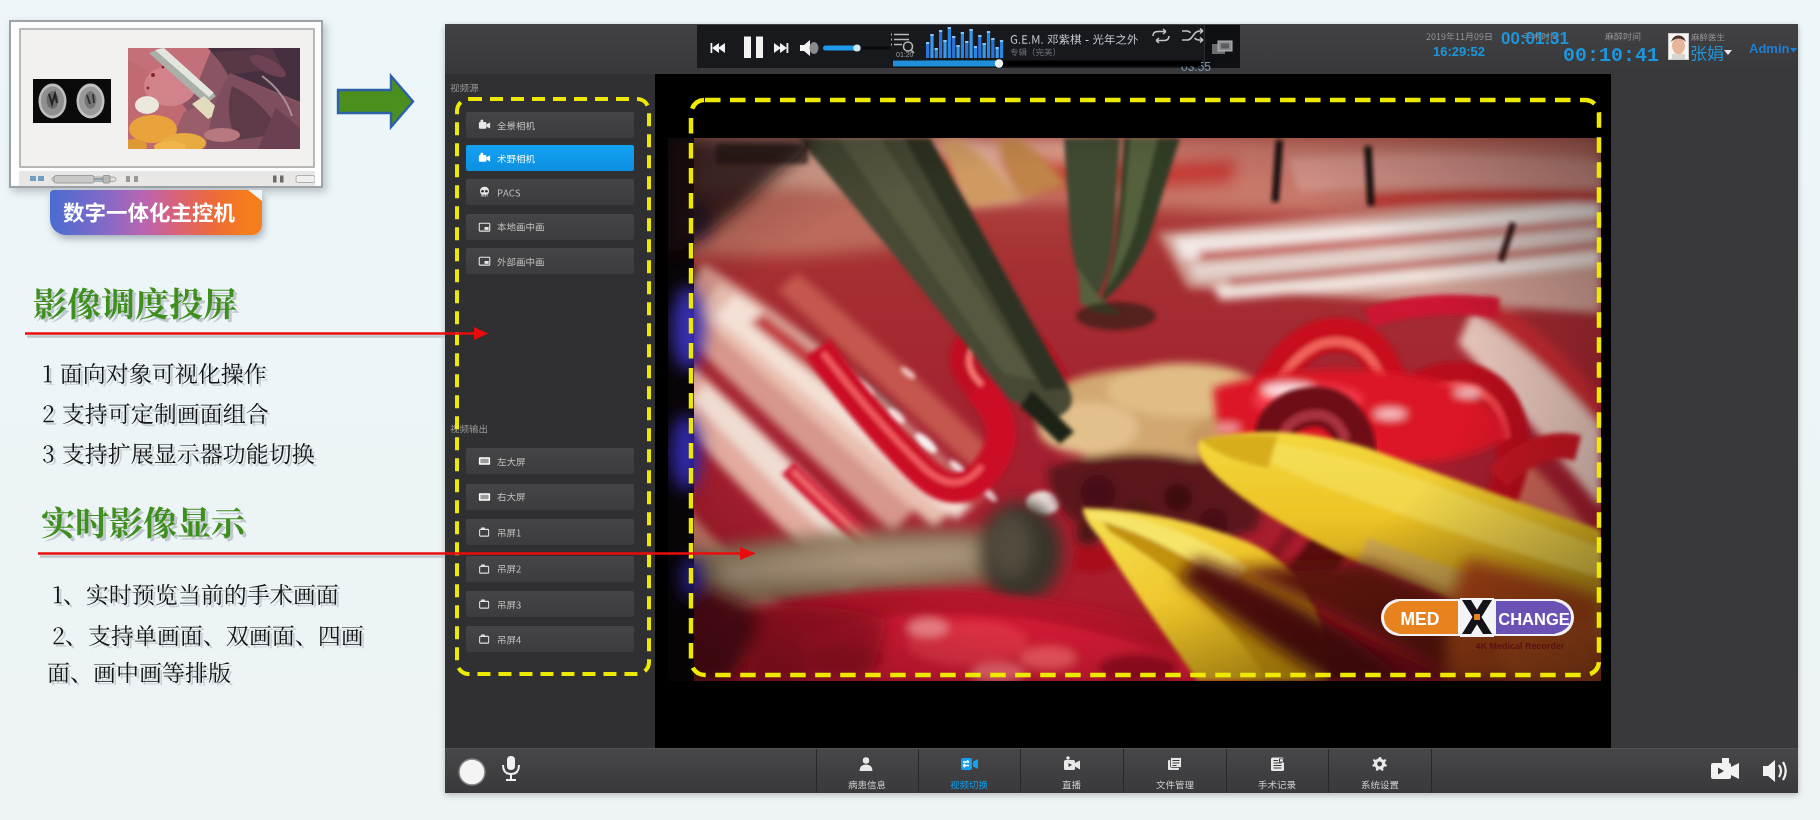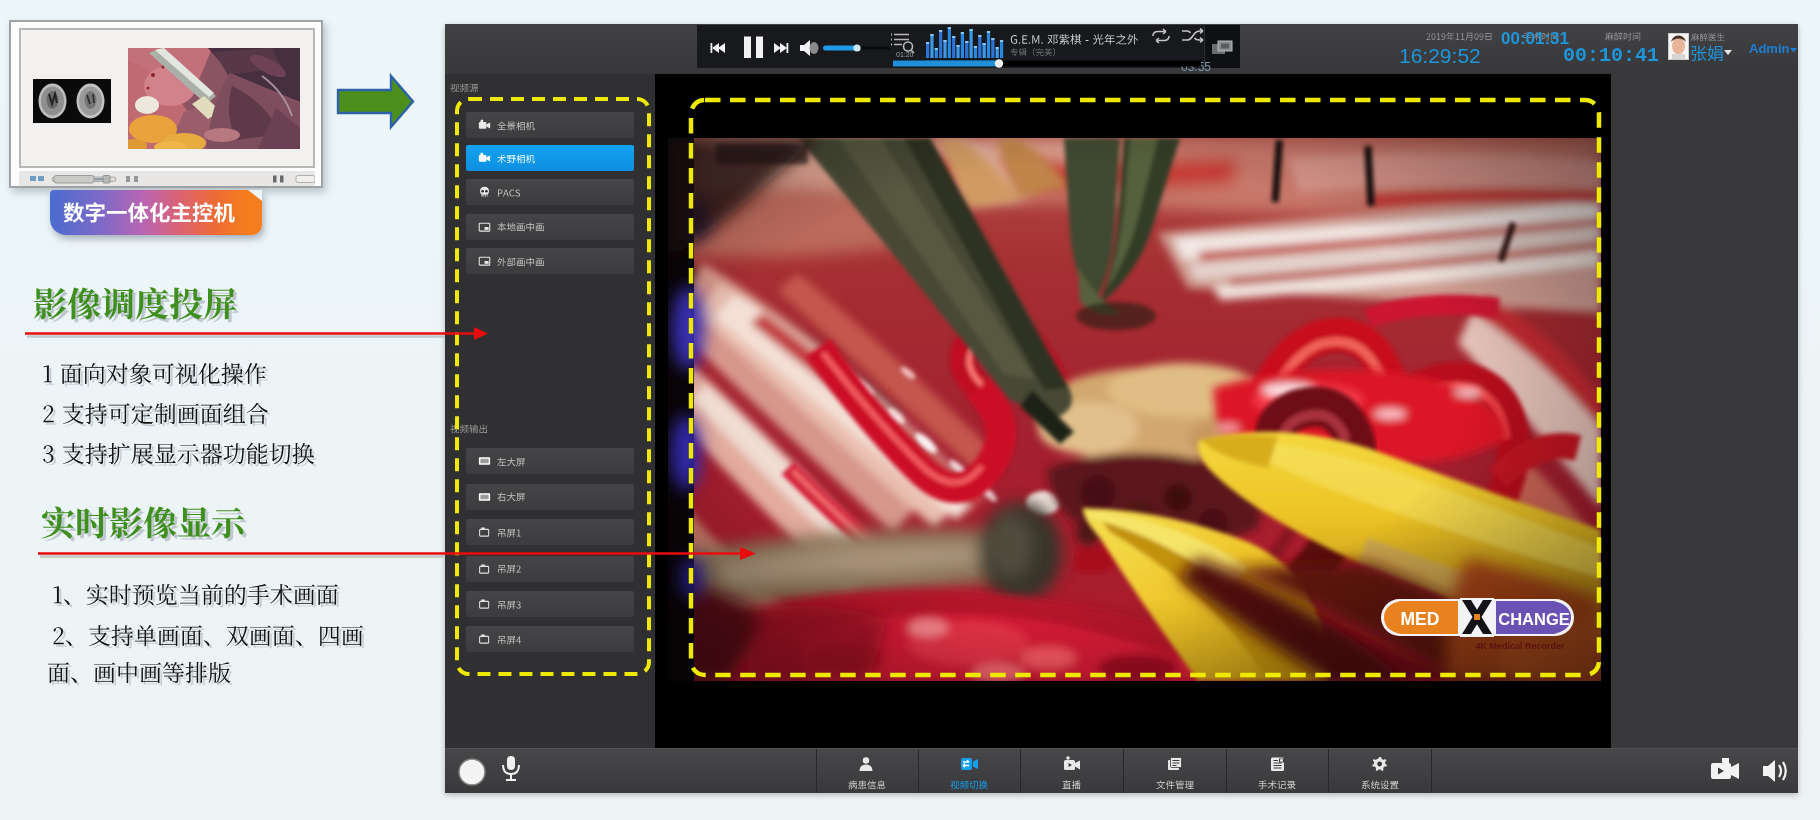--- a/index.html
+++ b/index.html
@@ -279,21 +279,21 @@
 <svg class="t" style="left:1523.0px;top:30.1px;" width="42.0" height="13.0" viewBox="0 0 42.0 13.0">
     <g transform="translate(0,9.9) scale(0.009000,-0.009000)">
       <path fill="#96989b" d="M50 322V248H463V25C463 5 454 -2 432 -3C409 -3 330 -4 246 -2C258 -22 272 -55 278 -76C383 -77 449 -76 487 -63C524 -51 540 -29 540 25V248H953V322H540V484H896V556H540V719C658 733 768 753 853 778L798 839C645 791 354 765 116 753C123 737 132 707 134 688C238 692 352 699 463 710V556H117V484H463V322ZM1607 776C1669 732 1748 667 1786 626L1843 680C1803 720 1723 781 1661 823ZM1461 839V587H1067V513H1440C1351 345 1193 180 1035 100C1054 85 1079 55 1093 35C1229 114 1364 251 1461 405V-80H1543V435C1643 283 1781 131 1902 43C1916 64 1942 93 1962 109C1827 194 1668 358 1574 513H1928V587H1543V839ZM2474 452C2527 375 2595 269 2627 208L2693 246C2659 307 2590 409 2536 485ZM2324 402V174H2153V402ZM2324 469H2153V688H2324ZM2081 756V25H2153V106H2394V756ZM2764 835V640H2440V566H2764V33C2764 13 2756 6 2736 6C2714 4 2640 4 2562 7C2573 -15 2585 -49 2590 -70C2690 -70 2754 -69 2790 -56C2826 -44 2840 -22 2840 33V566H2962V640H2840V835ZM3091 615V-80H3168V615ZM3106 791C3152 747 3204 684 3227 644L3289 684C3265 726 3211 785 3164 827ZM3379 295H3619V160H3379ZM3379 491H3619V358H3379ZM3311 554V98H3690V554ZM3352 784V713H3836V11C3836 -2 3832 -6 3819 -7C3806 -7 3765 -8 3723 -6C3733 -25 3743 -57 3747 -75C3808 -75 3851 -75 3878 -63C3904 -50 3913 -31 3913 11V784Z"></path>
     </g>
   </svg>
 <svg class="t" style="left:1605.0px;top:30.1px;" width="42.0" height="13.0" viewBox="0 0 42.0 13.0">
     <g transform="translate(0,9.9) scale(0.009000,-0.009000)">
       <path fill="#96989b" d="M357 630V483H208V417H341C303 296 236 172 165 110C181 98 203 74 214 58C268 113 319 204 357 303V-78H425V327C460 284 500 231 518 203L557 262C539 286 457 375 425 407V417H542V483H425V630ZM714 630V483H572V418H697C653 295 578 169 501 106C516 93 538 71 550 55C610 113 670 213 714 320V-78H783V334C821 228 874 123 923 62C936 79 960 101 976 113C914 178 846 302 806 418H945V483H783V630ZM468 826C483 796 499 758 510 725H104V454C104 312 98 113 24 -28C41 -36 73 -60 86 -74C167 77 179 302 179 454V653H948V725H596C584 761 564 808 543 844ZM1640 829C1654 798 1667 759 1675 729H1466V661H1943V729H1753C1746 760 1728 809 1709 845ZM1793 639C1772 533 1732 436 1673 374C1686 364 1707 341 1717 329H1662V236H1451V168H1662V-80H1733V168H1957V236H1733V329H1723C1752 363 1778 404 1799 451C1839 408 1878 361 1900 329L1945 376C1920 413 1870 468 1825 513C1837 549 1848 587 1856 626ZM1571 639C1551 526 1510 423 1447 357C1461 346 1485 321 1494 310C1530 350 1560 401 1585 459C1614 432 1644 401 1660 379L1699 435C1679 457 1641 492 1608 521C1619 554 1628 590 1635 626ZM1116 159H1346V55H1116ZM1116 216V287C1124 281 1134 272 1139 266C1194 321 1206 401 1206 460V543H1252V381C1252 334 1264 324 1303 324C1310 324 1338 324 1346 324V216ZM1043 795V734H1155V606H1061V-74H1116V-6H1346V-61H1403V606H1304V734H1418V795ZM1206 606V734H1252V606ZM1116 303V543H1165V460C1165 411 1158 352 1116 303ZM1295 543H1346V369H1337C1331 369 1311 369 1307 369C1296 369 1295 370 1295 382ZM2474 452C2527 375 2595 269 2627 208L2693 246C2659 307 2590 409 2536 485ZM2324 402V174H2153V402ZM2324 469H2153V688H2324ZM2081 756V25H2153V106H2394V756ZM2764 835V640H2440V566H2764V33C2764 13 2756 6 2736 6C2714 4 2640 4 2562 7C2573 -15 2585 -49 2590 -70C2690 -70 2754 -69 2790 -56C2826 -44 2840 -22 2840 33V566H2962V640H2840V835ZM3091 615V-80H3168V615ZM3106 791C3152 747 3204 684 3227 644L3289 684C3265 726 3211 785 3164 827ZM3379 295H3619V160H3379ZM3379 491H3619V358H3379ZM3311 554V98H3690V554ZM3352 784V713H3836V11C3836 -2 3832 -6 3819 -7C3806 -7 3765 -8 3723 -6C3733 -25 3743 -57 3747 -75C3808 -75 3851 -75 3878 -63C3904 -50 3913 -31 3913 11V784Z"></path>
     </g>
   </svg>
-<div class="abs" style="left:1399px;top:44px;width:120px;text-align:left;font-size:21px;font-weight:normal;color:#1d96dc;font-family:'Liberation Sans',sans-serif">16:29:52</div>
+<div class="abs" style="left:1399px;top:44px;width:120px;text-align:center;font-size:13px;font-weight:bold;color:#1d96dc;font-family:'Liberation Sans',sans-serif">16:29:52</div>
 <div class="abs" style="left:1481px;top:29px;width:108px;text-align:center;font-size:17px;font-weight:bold;color:#1d96dc;font-family:'Liberation Sans',sans-serif">00:01:31</div>
 <div class="abs" style="left:1563px;top:44px;width:120px;text-align:left;font-size:20px;font-weight:bold;color:#1d96dc;font-family:Liberation Mono, monospace">00:10:41</div>
 <div class="abs" style="left:1668px;top:33px;width:21px;height:27px;background:#fff;border:1px solid #ccc"></div>
 <svg class="abs" style="left:1669px;top:34px" width="19" height="25" viewBox="0 0 19 25">
 <rect width="19" height="25" fill="#f6f4f2"></rect>
 <ellipse cx="9.5" cy="12" rx="6.5" ry="8.5" fill="#e8b49a"></ellipse>
 <path d="M2 8 Q4 1 9.5 1.5 Q15 1 17 8 Q14 4.5 9.5 4.5 Q5 4.5 2 8 Z" fill="#4a3226"></path>
 <rect x="3" y="20" width="13" height="5" fill="#d8d4d0"></rect>
 </svg>
 <svg class="t" style="left:1691.0px;top:30.6px;" width="40.0" height="12.3" viewBox="0 0 40.0 12.3">

